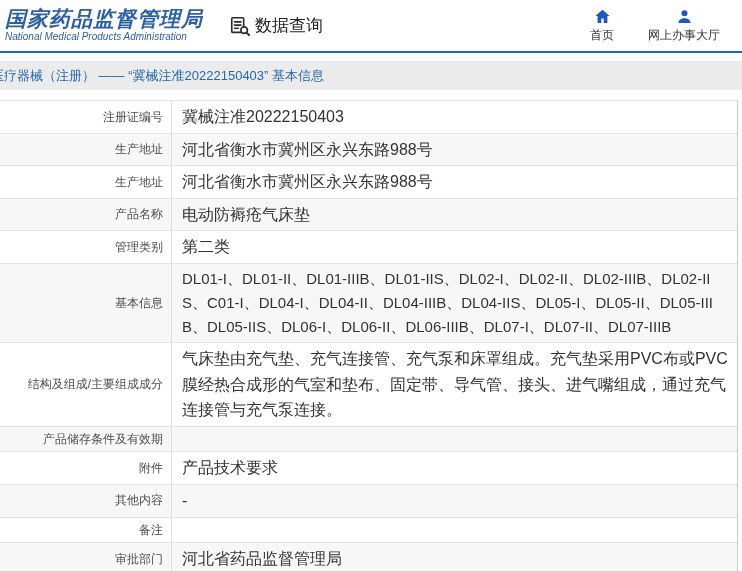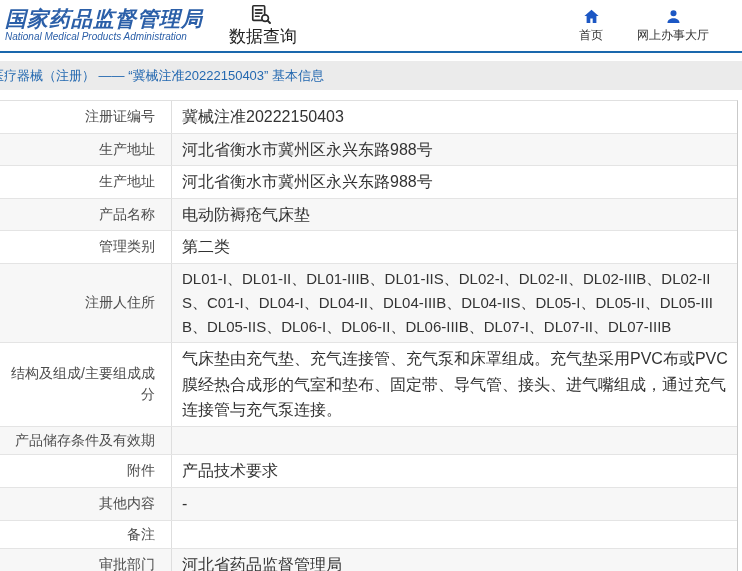--- a/index.html
+++ b/index.html
@@ -9,24 +9,24 @@
     -webkit-font-smoothing:antialiased;
   }
   
   .header{
     height:51px;border-bottom:2px solid #1a68ad;
     display:flex;align-items:center;background:#fff;
   }
   .logo{margin-left:5px;display:flex;flex-direction:column;line-height:1.05;font-style:italic;}
   .logo-title{font-size:21px;font-weight:bold;color:#2b5fa8;letter-spacing:1px;}
   .logo-sub{font-size:10px;color:#2b5fa8;margin-top:2px;}
-  .query-section{display:flex;align-items:center;margin-left:26px;flex-direction:column;}
+  .query-section{display:flex;align-items:center;margin-left:26px;}
   .query-icon{width:22px;height:22px;margin-right:4px;}
   .query-title{font-size:17px;color:#222;}
-  .header-nav{margin-left:auto;margin-right:33px;display:flex;gap:34px;}
+  .header-nav{margin-left:auto;margin-right:22px;display:flex;gap:34px;}
   .nav-item{display:flex;flex-direction:column;align-items:center;cursor:pointer;}
   .nav-icon{width:17px;height:17px;margin-bottom:2px;}
   .nav-label{font-size:12px;color:#333;white-space:nowrap;}
   
   .crumb-bar{
     margin-top:8px;height:29px;background:#ebebeb;
     display:flex;align-items:center;overflow:hidden;
   }
   .crumb-text{
     font-size:13px;color:#2368b0;white-space:nowrap;margin-left:-9px;
@@ -36,22 +36,22 @@
     margin-top:10px;width:738px;
     border-top:1px solid #e0e0e0;border-right:1px solid #c9c9c9;
     box-sizing:border-box;
   }
   .t-row{display:flex;align-items:stretch;border-bottom:1px solid #e4e4e4;background:#fff;}
   .t-row:nth-child(even){background:#f7f7f7;}
   .t-label{
     width:172px;box-sizing:border-box;flex:none;
     border-right:1px solid #dedede;
     display:flex;align-items:center;justify-content:flex-end;
-    padding:3px 16px 3px 0;
-    font-size:14px;color:#4d4d4d;line-height:1.55;min-height:16px;
+    padding:3px 8px 3px 0;
+    font-size:12px;color:#4d4d4d;line-height:1.55;min-height:16px;
     text-align:right;
   }
   .t-value{
     flex:1;display:flex;align-items:center;
     padding:3px 8px 3px 10px;
     font-size:16px;color:#333;line-height:1.6;min-height:16px;
     word-break:break-all;
   }
   .t-value.models{font-size:15px;letter-spacing:0;}
 </style>
@@ -122,21 +122,21 @@
     <div class="t-label">产品名称</div>
     <div class="t-value">电动防褥疮气床垫</div>
   </div>
 
   <div class="t-row">
     <div class="t-label">管理类别</div>
     <div class="t-value">第二类</div>
   </div>
 
   <div class="t-row">
-    <div class="t-label">注册人住所</div>
+    <div class="t-label">基本信息</div>
     <div class="t-value models">DL01-I、DL01-II、DL01-IIIB、DL01-IIS、DL02-I、DL02-II、DL02-IIIB、DL02-IIS、C01-I、DL04-I、DL04-II、DL04-IIIB、DL04-IIS、DL05-I、DL05-II、DL05-IIIB、DL05-IIS、DL06-I、DL06-II、DL06-IIIB、DL07-I、DL07-II、DL07-IIIB</div>
   </div>
 
   <div class="t-row">
     <div class="t-label">结构及组成/主要组成成分</div>
     <div class="t-value">气床垫由充气垫、充气连接管、充气泵和床罩组成。充气垫采用PVC布或PVC膜经热合成形的气室和垫布、固定带、导气管、接头、进气嘴组成，通过充气连接管与充气泵连接。</div>
   </div>
 
 
   <div class="t-row">

